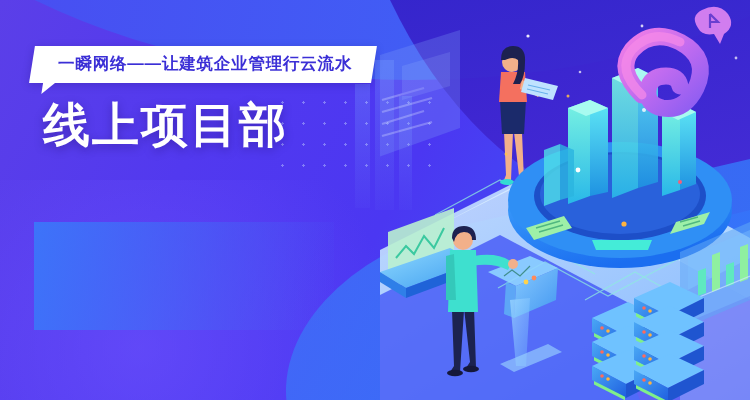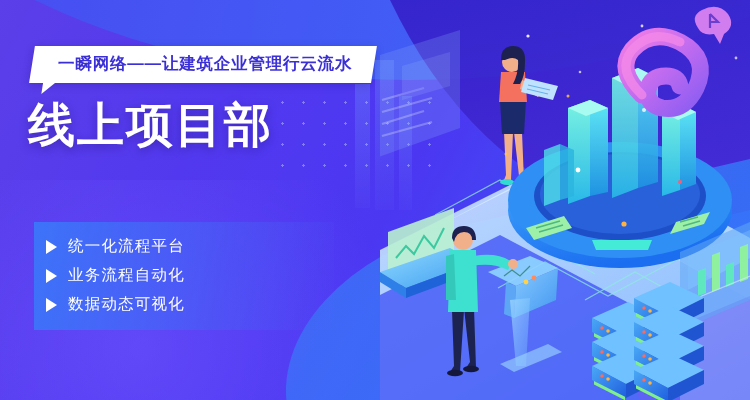--- a/index.html
+++ b/index.html
@@ -77,21 +77,21 @@
     letter-spacing:.8px;
     white-space:nowrap;
   }
   .tag-tail{
     position:absolute;left:14px;bottom:-11px;
     width:0;height:0;
     border-left:13px solid #ffffff;
     border-bottom:12px solid transparent;
   }
 
-  .headline{position:absolute;left:28px;top:100px;}
+  .headline{position:absolute;left:43px;top:100px;}
   .hl-line{
     font-size:47px;line-height:50px;font-weight:bold;
     letter-spacing:2px;white-space:nowrap;
     text-shadow:0 3px 10px rgba(25,10,90,.35);
   }
   .hl-1{color:#ffffff;}
   .hl-2 .pink{color:#e27be0;}
   .hl-2 .white{color:#ffffff;}
 
   .bullets{position:absolute;left:46px;top:234px;}
@@ -401,28 +401,14 @@
     <div class="tagline">
       <span>一瞬网络——让建筑企业管理行云流水</span>
       <div class="tag-tail"></div>
     </div>
   </div>
 
   <div class="headline">
     <div class="hl-line hl-1">线上项目部</div>
   </div>
 
-  <div class="bullets">
-    <div class="bullet">
-      <span class="mark"></span>
-      <span class="btext">统一化流程平台</span>
-    </div>
-    <div class="bullet">
-      <span class="mark"></span>
-      <span class="btext">业务流程自动化</span>
-    </div>
-    <div class="bullet">
-      <span class="mark"></span>
-      <span class="btext">数据动态可视化</span>
-    </div>
-  </div>
 
 </div>
 
 </body></html>

